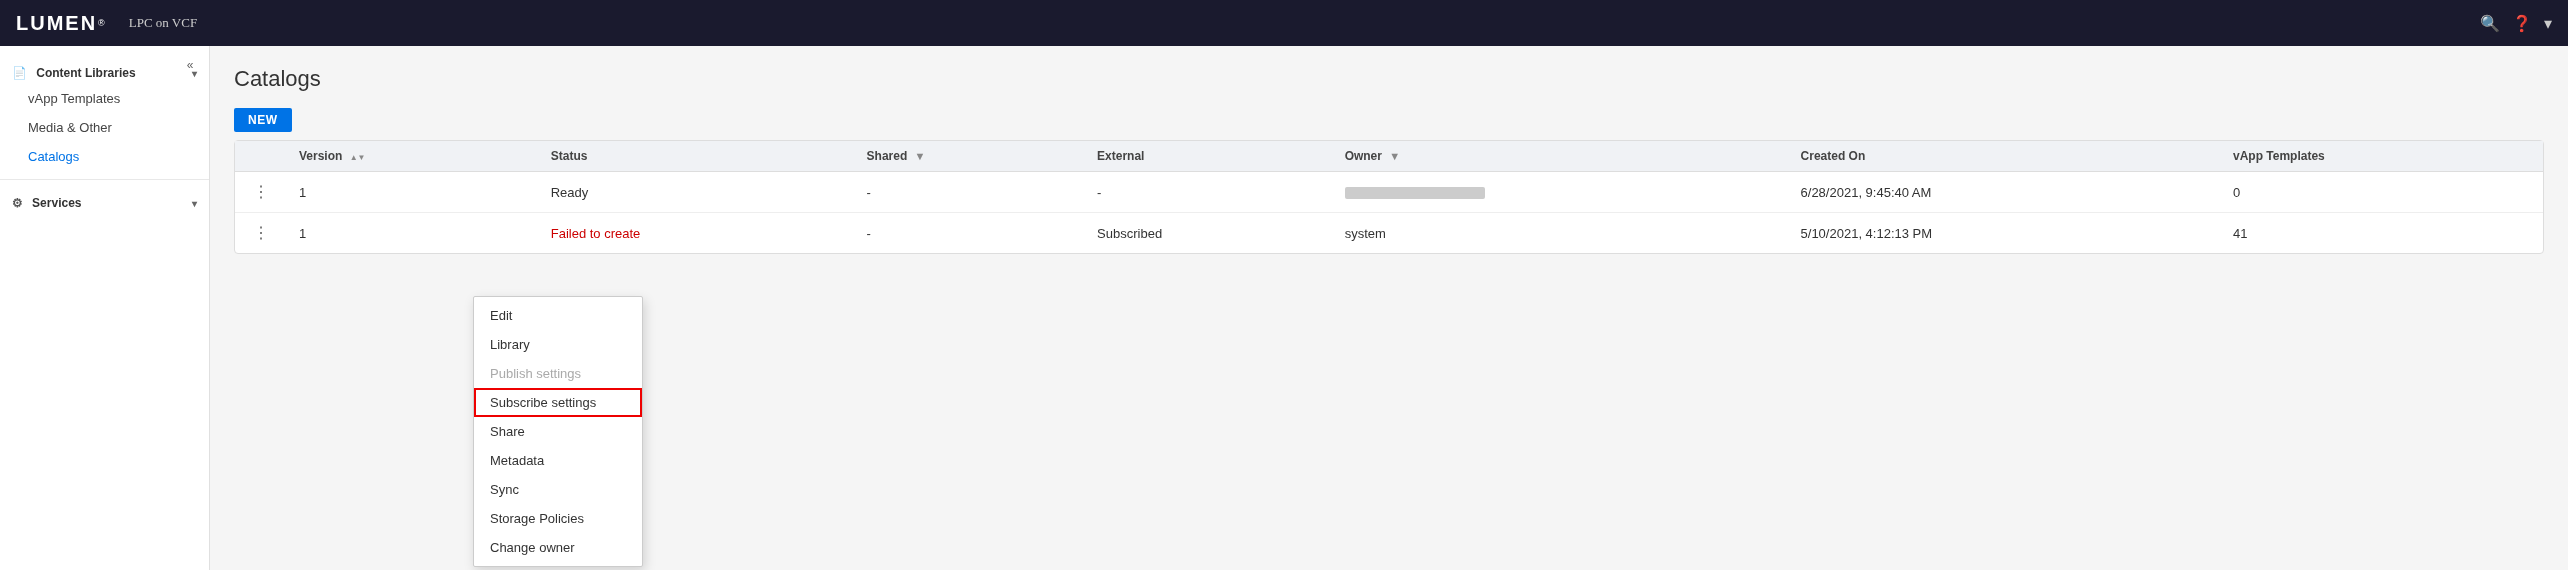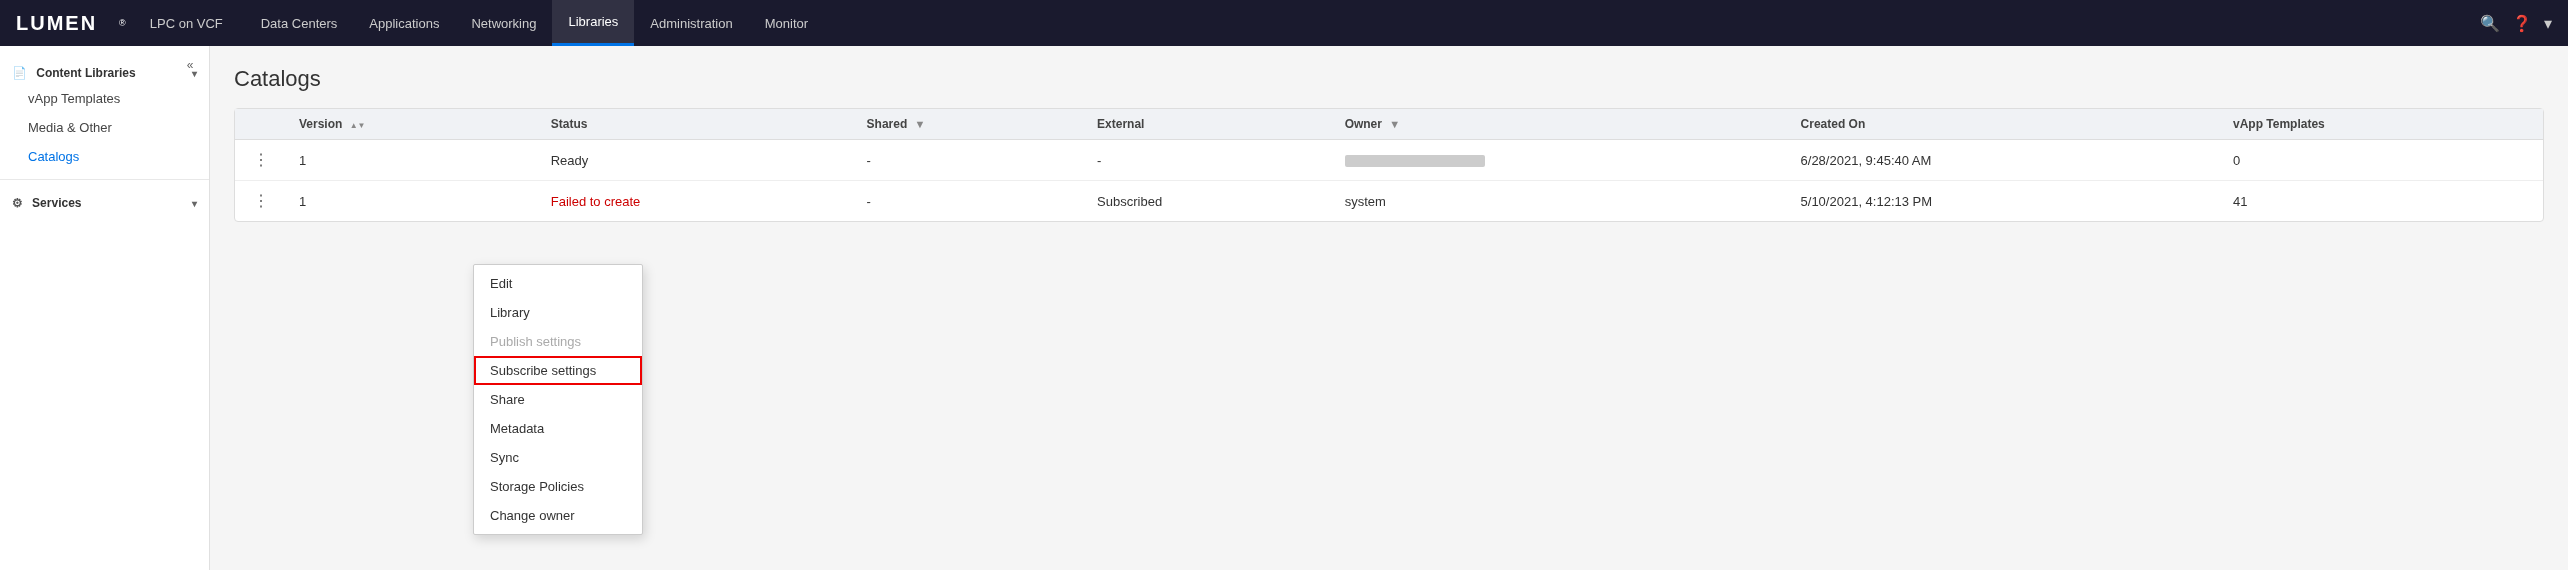--- a/index.html
+++ b/index.html
@@ -5,28 +5,28 @@
     * { box-sizing: border-box; margin: 0; padding: 0; }
     body { font-family: -apple-system, BlinkMacSystemFont, 'Segoe UI', Arial, sans-serif; font-size: 13px; background: #f5f5f5; color: #333; }
 
     
     .top-nav {
       display: flex; align-items: center;
       background: #1a1a2e; height: 46px; padding: 0 16px;
       position: relative; z-index: 100;
     }
     .logo {
-      display: flex; align-items: center; margin-right: 24px; gap: 21px;
+      display: flex; align-items: center; margin-right: 24px;
     }
     .logo-text {
       font-size: 20px; font-weight: 700; color: #fff; letter-spacing: 2px;
     }
     .logo-tm { font-size: 9px; color: #fff; vertical-align: super; margin-left: 1px; }
     .instance-label {
-      color: #ccc; font-size: 13px; margin-right: 22px; white-space: nowrap;
+      color: #ccc; font-size: 13px; margin-right: 46px; white-space: nowrap; font-family: Liberation Serif, serif;
     }
     .nav-items { display: flex; align-items: center; gap: 0; flex: 1; }
     .nav-item {
       color: #ccc; font-size: 13px; padding: 0 16px; height: 46px;
       display: flex; align-items: center; cursor: pointer; white-space: nowrap;
     }
     .nav-item.active {
       color: #fff; background: rgba(255,255,255,0.1);
       border-bottom: 3px solid #0073e6;
     }
@@ -134,28 +134,20 @@
   </style>
 </head>
 <body>
 
 <nav class="top-nav">
   <div class="logo">
     <span class="logo-text">LUMEN</span>
     <span class="logo-tm">®</span>
   </div>
   <span class="instance-label">LPC on VCF</span>
-  <div class="nav-items">
-    <div class="nav-item">Data Centers</div>
-    <div class="nav-item">Applications</div>
-    <div class="nav-item">Networking</div>
-    <div class="nav-item active">Libraries</div>
-    <div class="nav-item">Administration</div>
-    <div class="nav-item">Monitor</div>
-  </div>
   <div class="nav-right">
     <span class="nav-icon">🔍</span>
     <span class="nav-icon">❓</span>
     <span class="nav-icon">▾</span>
   </div>
 </nav>
 
 <div class="app-body">
 
   <div class="sidebar">
@@ -183,20 +175,25 @@
           <span>Services</span>
         </span>
         <span class="chevron">▾</span>
       </div>
     </div>
   </div>
 
   <div class="main-content">
     <h1 class="page-title">Catalogs</h1>
 
+    <div class="toolbar">
+      <button class="btn-new">
+        <span>NEW</span>
+      </button>
+    </div>
 
     <div class="table-container">
       <table>
         <thead>
           <tr>
             <th style="width:36px;"></th>
             <th>
               <span>Version</span>
               <span class="sort-icons">▲▼</span>
             </th>

